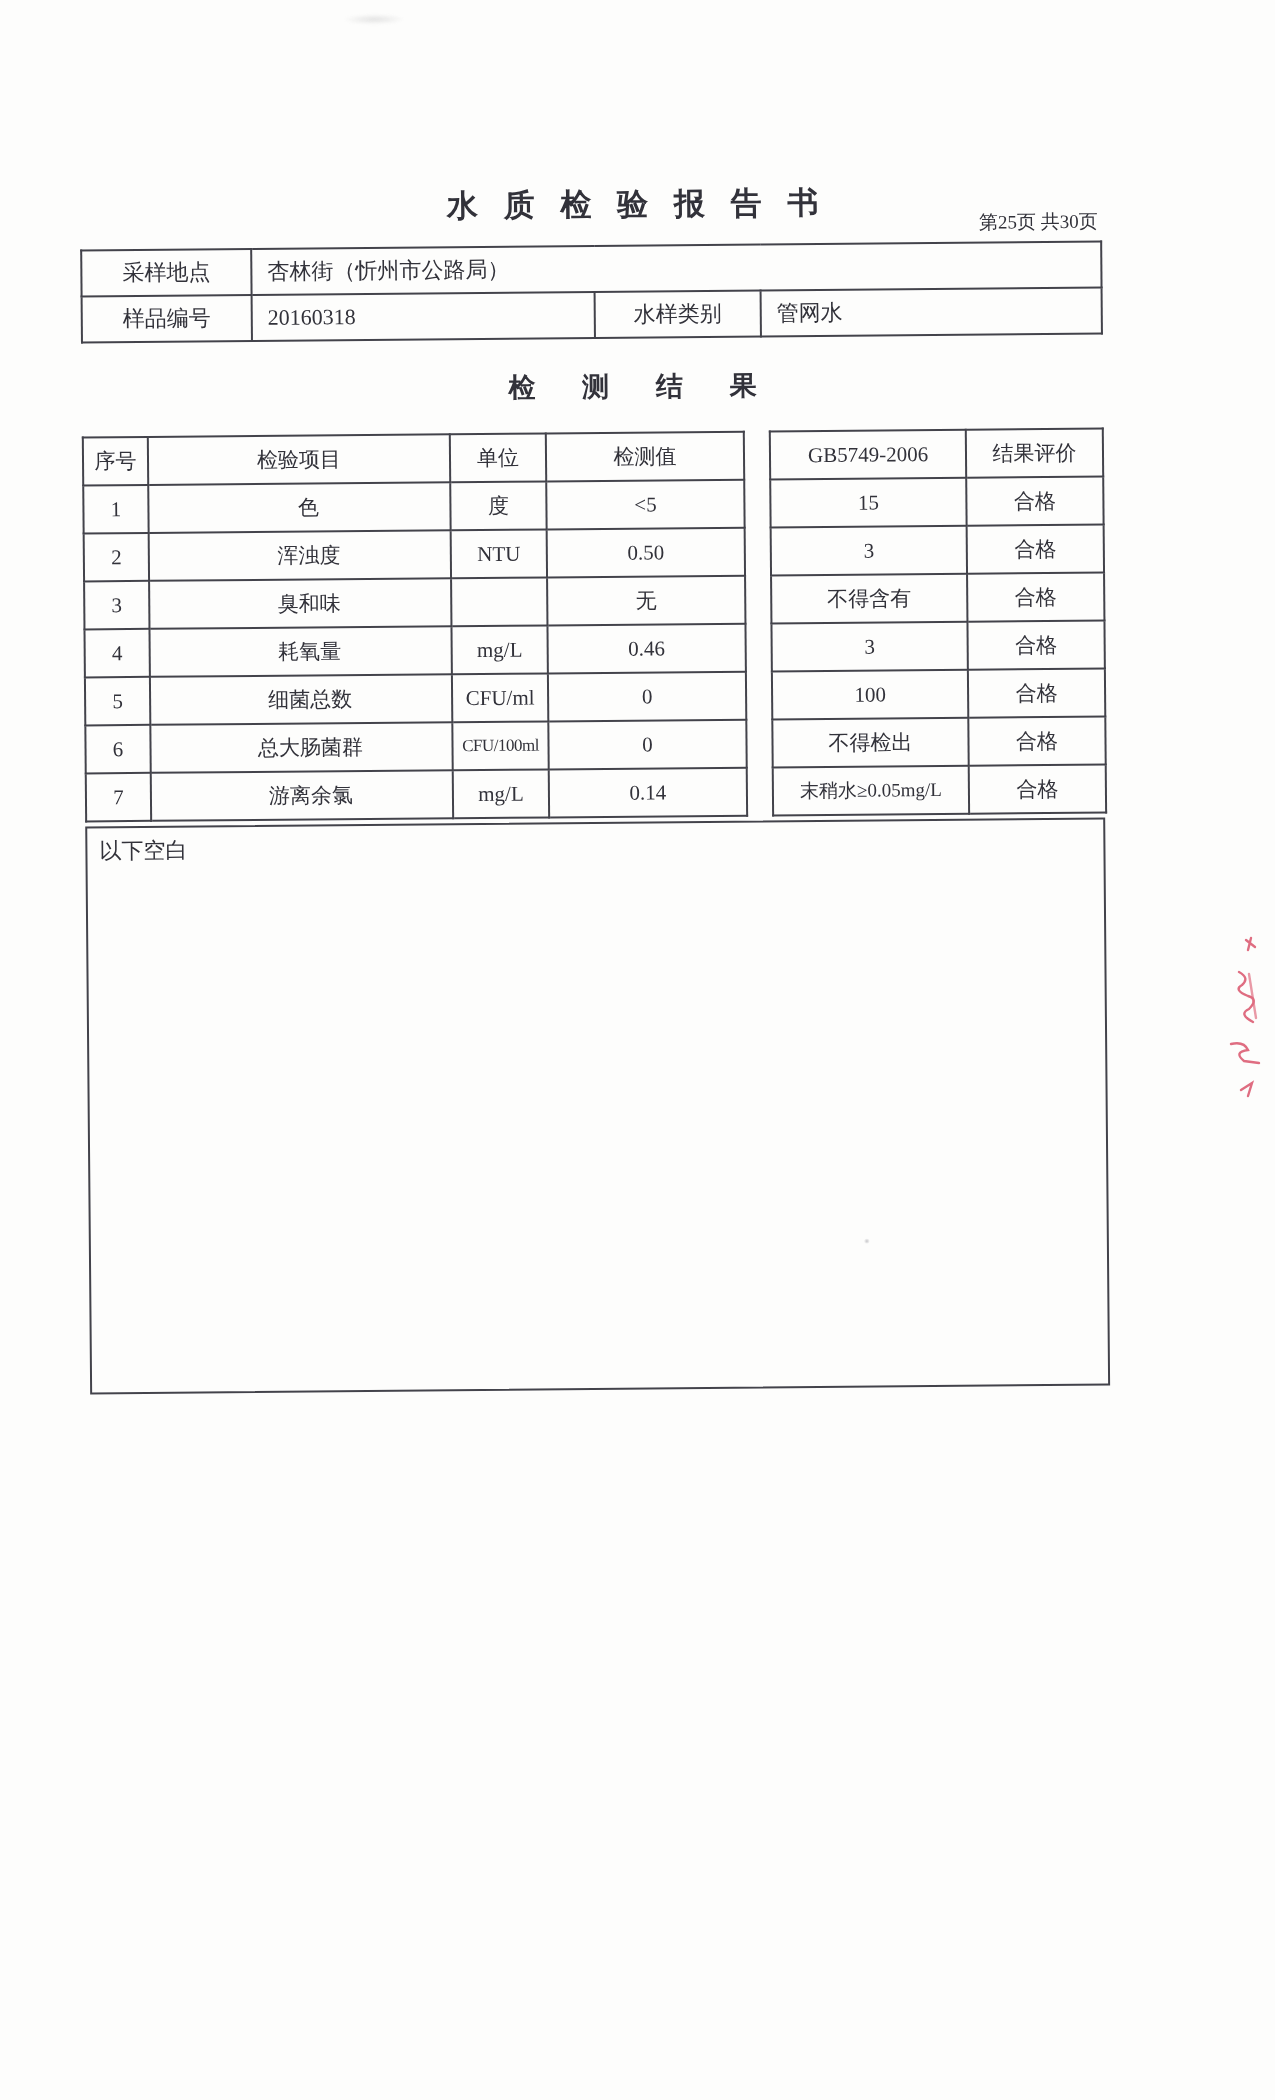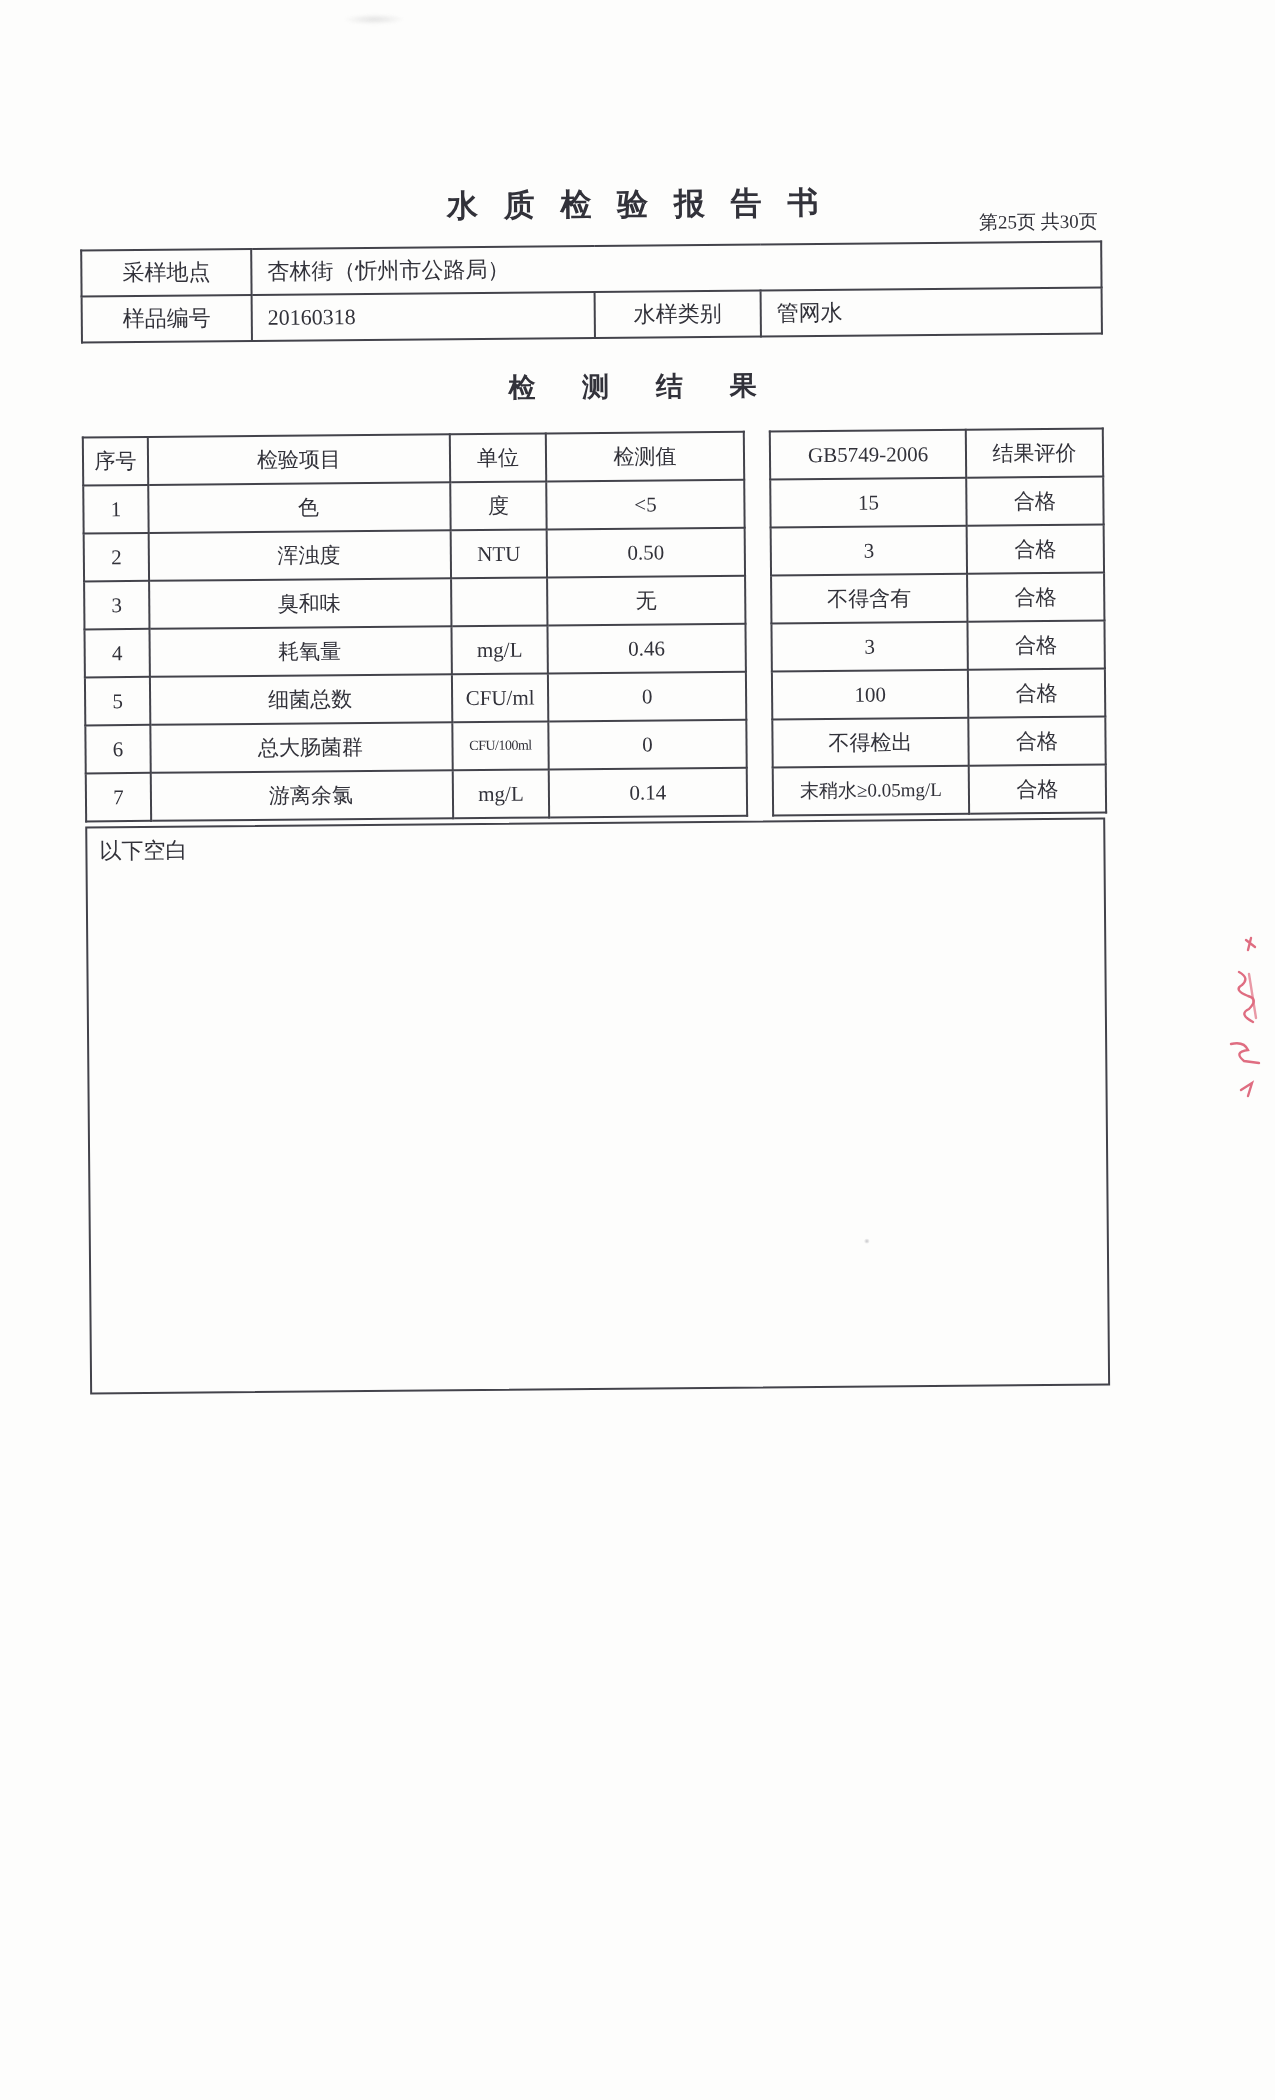--- a/index.html
+++ b/index.html
@@ -52,21 +52,21 @@
     font-size:22px;
   }
   .info-table td{height:44px;}
   .lbl{text-align:center;}
   .val{text-align:left;padding-left:15px;}
   .rtab{font-size:21px;}
   .rtab td{height:46px;text-align:center;}
   .t-left{left:85px;top:432px;}
   .t-right{left:772px;top:432px;}
   .item{text-align:left;padding-left:18px;}
-  .cond{font-size:14px;letter-spacing:-0.5px;white-space:nowrap;}
+  .cond{font-size:17px;letter-spacing:-0.5px;white-space:nowrap;}
   .small{font-size:19px;white-space:nowrap;}
   .blank-box{
     left:85px;top:822px;
     width:1016px;height:564px;
     border:2px solid var(--border);
   }
   .blank-note{
     padding:8px 0 0 12px;
     font-size:22px;
   }

